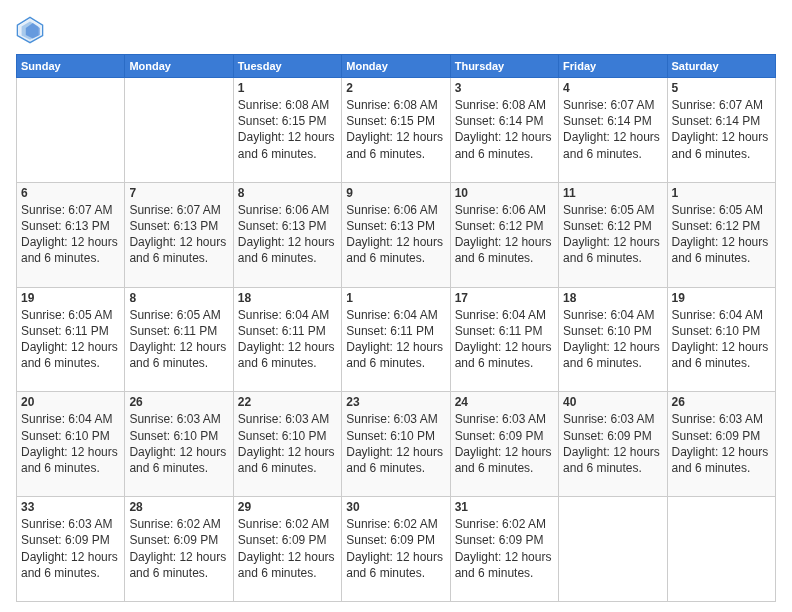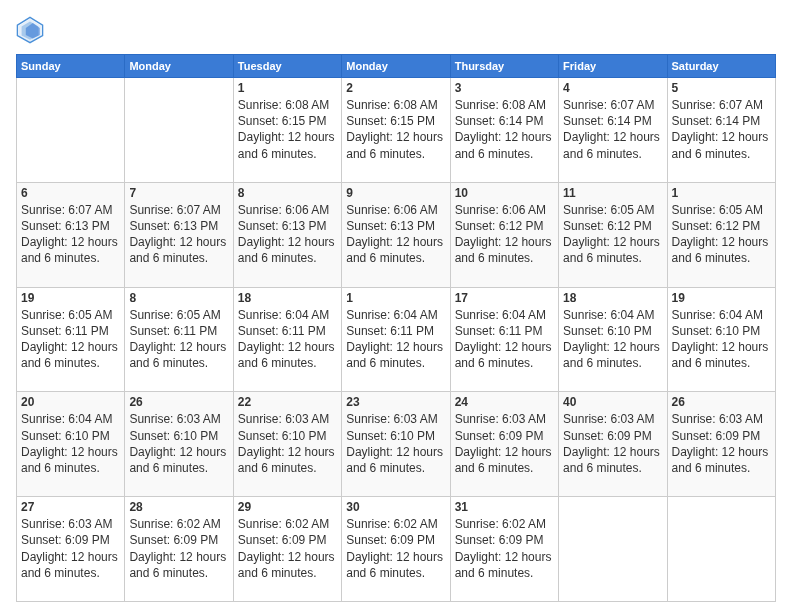--- a/index.html
+++ b/index.html
@@ -320,21 +320,21 @@
           <td>
             <span class="day-number">26</span>
             <div class="day-info" style="white-space: pre-line;">Sunrise: 6:03 AM
 Sunset: 6:09 PM
 Daylight: 12 hours
 and 6 minutes.</div>
           </td>
         </tr>
         <tr>
           <td>
-            <span class="day-number">27</span>
+            <span class="day-number">33</span>
             <div class="day-info" style="white-space: pre-line;">Sunrise: 6:03 AM
 Sunset: 6:09 PM
 Daylight: 12 hours
 and 6 minutes.</div>
           </td>
           <td>
             <span class="day-number">28</span>
             <div class="day-info" style="white-space: pre-line;">Sunrise: 6:02 AM
 Sunset: 6:09 PM
 Daylight: 12 hours

